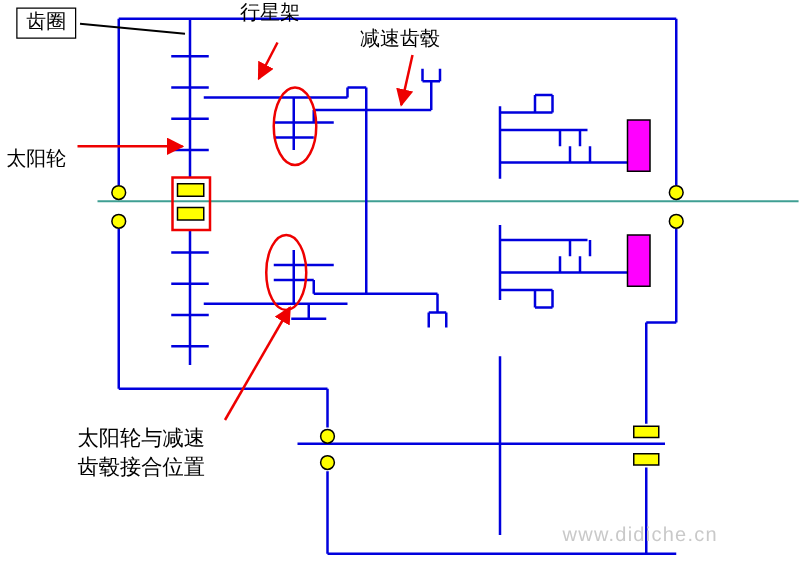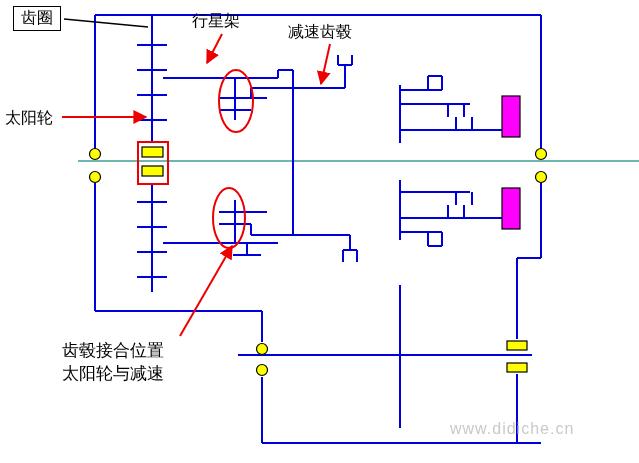--- a/index.html
+++ b/index.html
@@ -78,26 +78,26 @@
 
     <line x1="64" y1="19" x2="148" y2="27" class="blackline"></line>
     <line x1="222" y1="34" x2="207" y2="63" class="red" marker-end="url(#redArrow)"></line>
     <line x1="330" y1="44" x2="321" y2="84" class="red" marker-end="url(#redArrow)"></line>
     <line x1="62" y1="117" x2="146" y2="117" class="red" marker-end="url(#redArrow)"></line>
     <line x1="180" y1="336" x2="232" y2="246" class="red" marker-end="url(#redArrow)"></line>
   </svg>
 
   <div class="lbl lbl-box" style="left:13px;top:6px;">齿圈</div>
 
-  <div class="lbl" style="left:192px;top:11px;text-align:right;">行星架</div>
+  <div class="lbl" style="left:192px;top:1px;text-align:right;">行星架</div>
 
   <div class="lbl" style="left:288px;top:22px;">减速齿毂</div>
 
-  <div class="lbl" style="left:5px;top:108px;">太阳轮</div>
+  <div class="lbl" style="left:5px;top:118px;">太阳轮</div>
 
   <div class="lbl lbl-two" style="left:62px;top:340px;">
+    <div>太阳轮与减速</div>
     <div>齿毂接合位置</div>
-    <div>太阳轮与减速</div>
   </div>
 
   <div class="watermark">www.didiche.cn</div>
 
 </div>
 
 </body></html>

